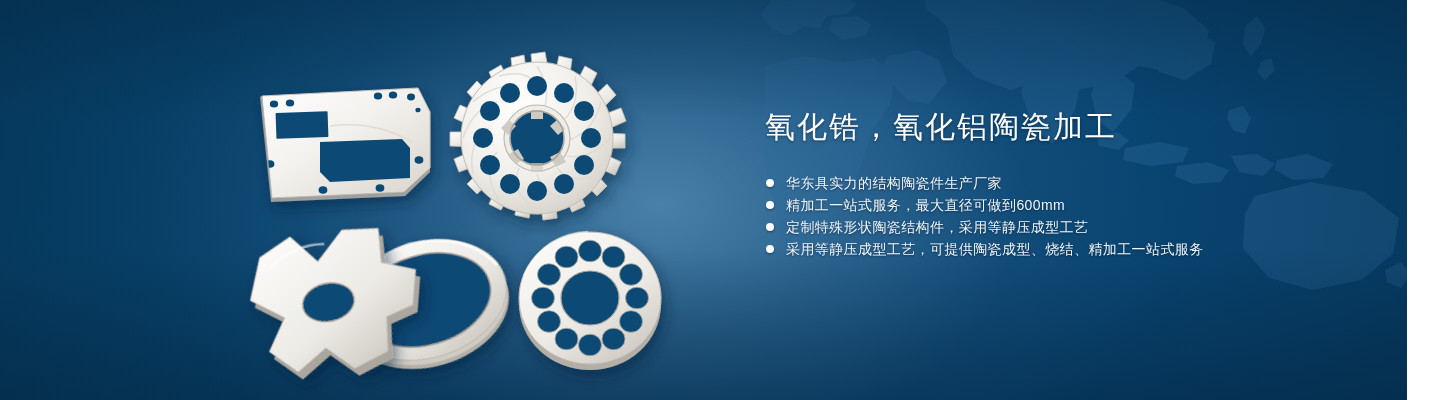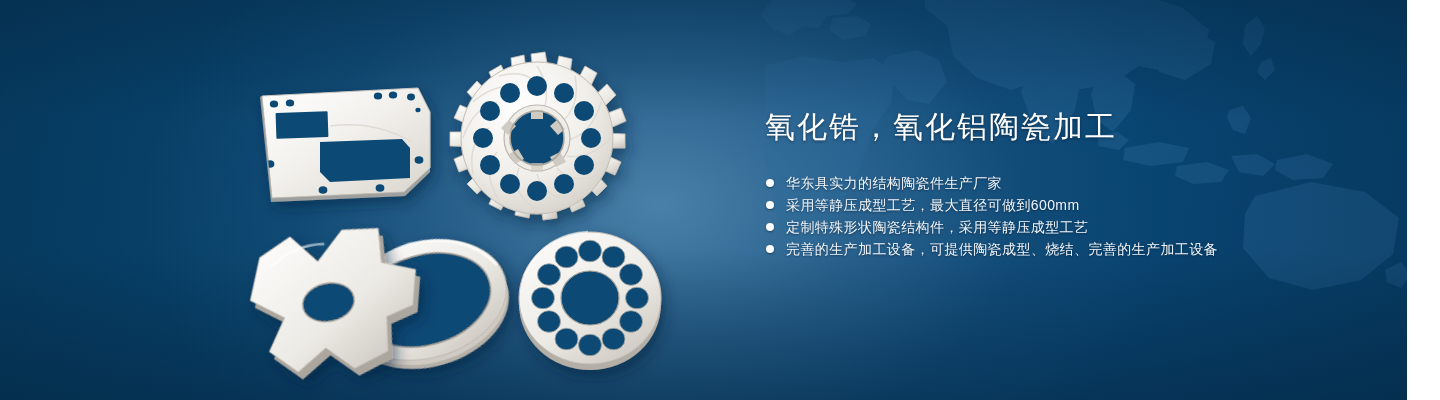--- a/index.html
+++ b/index.html
@@ -313,26 +313,26 @@
   <div class="copy">
     <h1 class="headline">氧化锆，氧化铝陶瓷加工</h1>
 
     <ul class="bullets">
       <li>
         <span class="dot"></span>
         <span>华东具实力的结构陶瓷件生产厂家</span>
       </li>
       <li>
         <span class="dot"></span>
-        <span>采用等静压成型工艺，最大直径可做到600mm</span>
+        <span>精加工一站式服务，最大直径可做到600mm</span>
       </li>
       <li>
         <span class="dot"></span>
         <span>定制特殊形状陶瓷结构件，采用等静压成型工艺</span>
       </li>
       <li>
         <span class="dot"></span>
-        <span>完善的生产加工设备，可提供陶瓷成型、烧结、完善的生产加工设备</span>
+        <span>采用等静压成型工艺，可提供陶瓷成型、烧结、精加工一站式服务</span>
       </li>
     </ul>
   </div>
 
 </div>
 
 </body></html>

